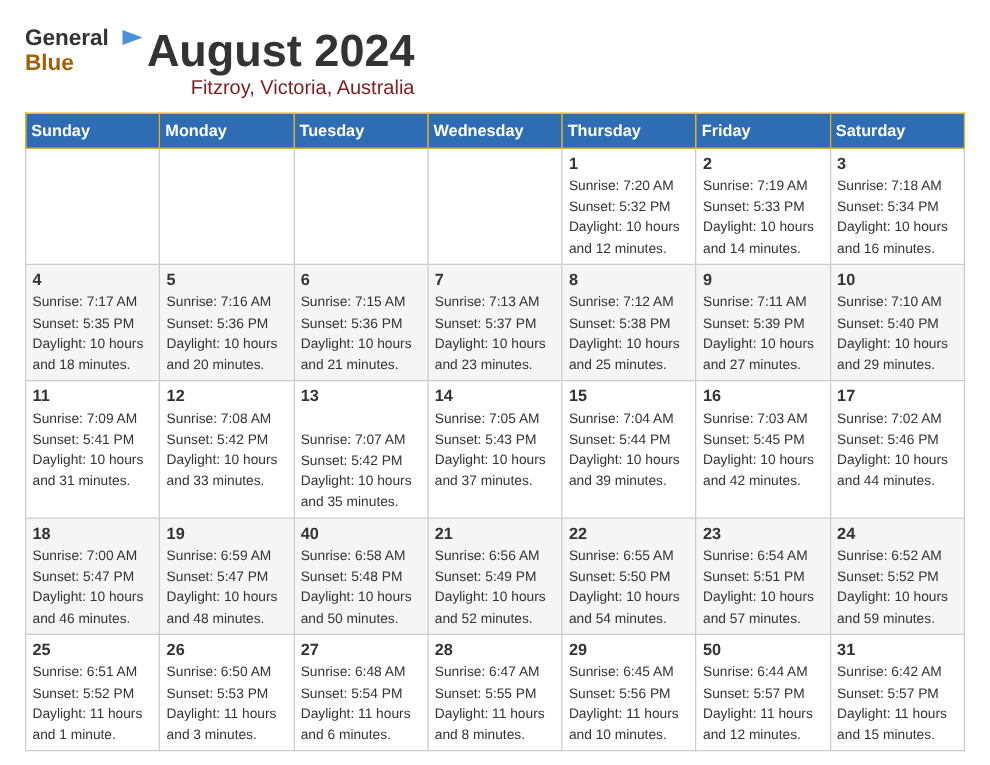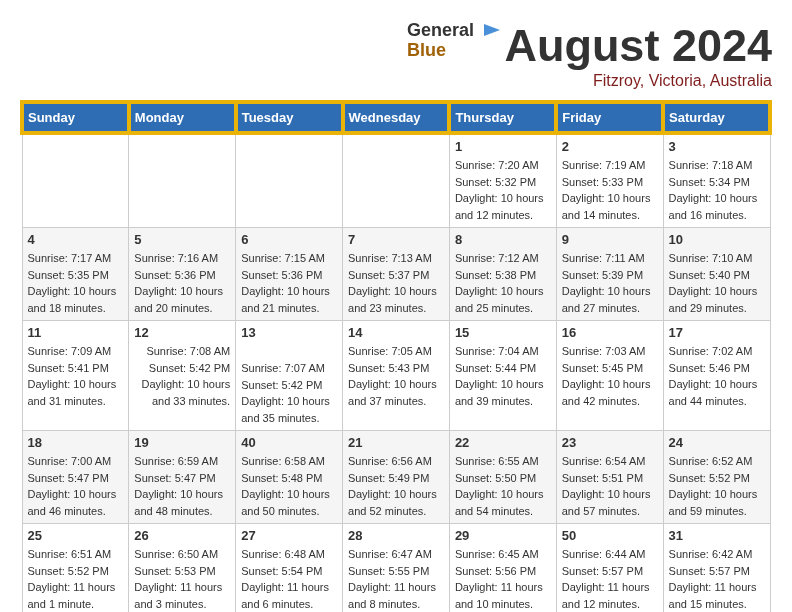--- a/index.html
+++ b/index.html
@@ -5,58 +5,58 @@
     * { box-sizing: border-box; margin: 0; padding: 0; }
     body {
       font-family: Arial, sans-serif;
       background: #fff;
       width: 792px;
       min-height: 612px;
       padding: 20px;
     }
     .header {
       display: flex;
-      justify-content: flex-end;
+      justify-content: flex-start;
       align-items: flex-start;
       margin-bottom: 10px;
     }
     .logo {
       display: flex;
       align-items: center;
     }
     .logo-icon {
       width: 24px;
       height: 24px;
       margin-left: 2px;
     }
     .title-block {
       text-align: right;
     }
     .month-year {
-      font-size: 45px;
+      font-size: 36px;
       font-weight: bold;
       color: #333;
     }
     .location {
       font-size: 16px;
       color: #7f1d1d;
     }
     table {
       width: 100%;
       border-collapse: collapse;
       table-layout: fixed;
     }
     thead tr th {
       background-color: #2e6db4;
       color: #fff;
       font-size: 13px;
       font-weight: bold;
       padding: 6px 4px;
       text-align: left;
-      border: 4px solid #eab308;
+      border: 1px solid #eab308;
     }
     tbody tr td {
       vertical-align: top;
       border: 1px solid #ccc;
       padding: 4px 5px;
       height: 90px;
       font-size: 11px;
       color: #333;
       background: #fff;
     }
@@ -189,21 +189,21 @@
       <tr>
         <td>
           <div class="day-number">11</div>
           <div class="day-info" style="white-space: pre-line;">Sunrise: 7:09 AM
 Sunset: 5:41 PM
 Daylight: 10 hours
 and 31 minutes.</div>
         </td>
         <td>
           <div class="day-number">12</div>
-          <div class="day-info" style="white-space: pre-line; text-align: right;">Sunrise: 7:08 AM
+          <div class="day-info" style="white-space: pre-line;">Sunrise: 7:08 AM
 Sunset: 5:42 PM
 Daylight: 10 hours
 and 33 minutes.</div>
         </td>
         <td>
           <div class="day-number">13</div>
           <div class="day-info" style="white-space: pre-line; margin-top: 20px;">Sunrise: 7:07 AM
 Sunset: 5:42 PM
 Daylight: 10 hours
 and 35 minutes.</div>

